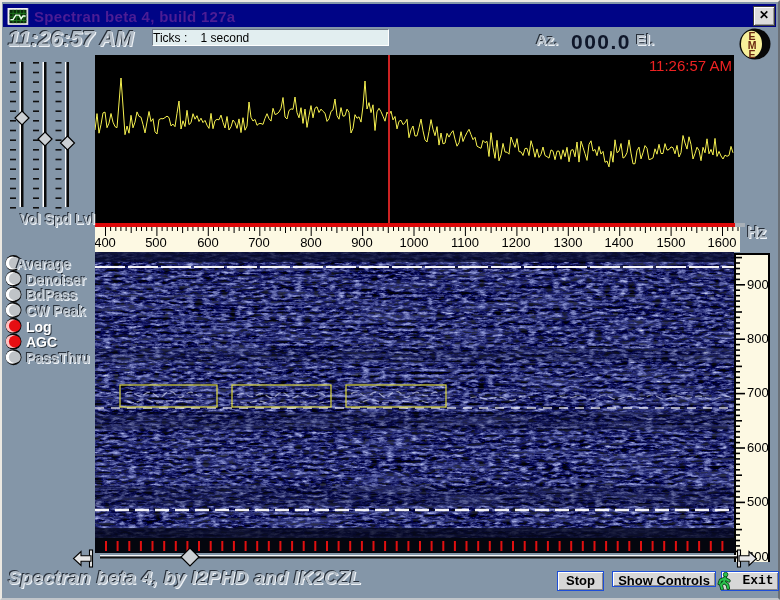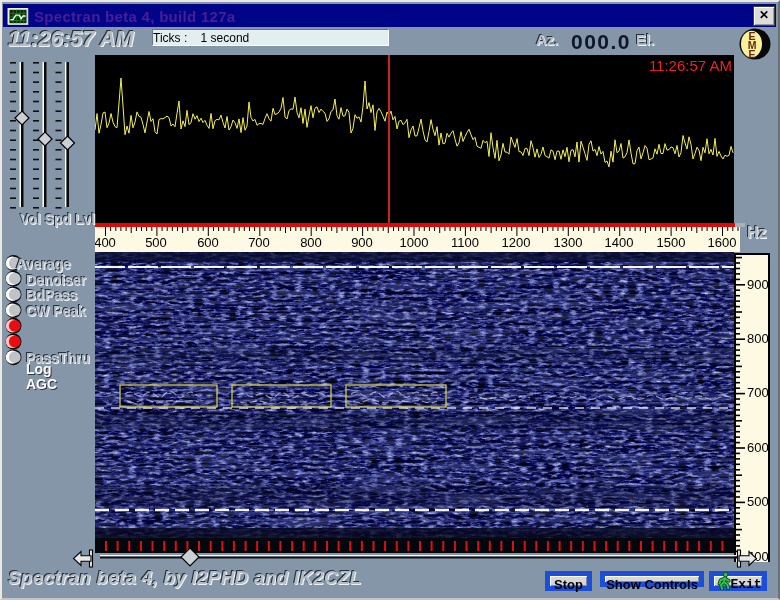--- a/index.html
+++ b/index.html
@@ -41,29 +41,29 @@
   
   #rscale{left:734px;top:253px;width:36px;height:309px;background:#fdf9e3;
     border-top:2px solid #000;border-left:2px solid #000;border-right:2px solid #000;box-sizing:border-box;}
   #hz{left:747px;top:224px;font-size:16px;font-weight:bold;}
   
   #tstrip{left:95px;top:538px;width:640px;height:15px;background:#04060e;}
   
   #bslider{left:60px;top:544px;width:710px;height:24px;}
   
   #credit{left:8px;top:567px;font-size:19px;font-weight:bold;font-style:italic;letter-spacing:0.2px;}
-  .btn{background:#d7d7d7;border:5px solid #1d4ed8;
+  .btn{background:#d7d7d7;border:1px solid #1d4ed8;
     box-shadow:inset 1px 1px 0 #fff, inset -1px -1px 0 #888;
-    font-size:13px;font-weight:bold;color:#000;text-align:center;box-sizing:border-box;}
+    font-size:13px;font-weight:bold;color:#000;text-align:center;box-sizing:border-box;margin-left:12px;}
   #stop{left:545px;top:571px;width:47px;height:20px;line-height:18px;}
   #showc{left:600px;top:571px;width:104px;height:16px;line-height:18px;}
   #exit{left:709px;top:571px;width:58px;height:20px;line-height:18px;padding-left:16px;font-family:Liberation Mono, monospace;}
   
   .ledlabel{font-size:14px;font-weight:bold;}
-  .ledon{color:#fff;text-shadow:1px 1px 0 #2e3842;margin-top:42px;}
+  .ledon{color:#fff;text-shadow:1px 1px 0 #2e3842;}
 </style>
 </head>
 <body>
 <div id="frame" class="abs"></div>
 <div id="titlebar" class="abs"></div>
 <svg class="abs" style="left:7px;top:8px" width="22" height="17" viewBox="0 0 23 19">
   <rect x="0" y="0" width="23" height="19" fill="#c8c8c8"></rect>
   <rect x="0" y="0" width="22" height="18" fill="#f0f0f0"></rect>
   <rect x="2" y="2" width="19" height="15" fill="#0a2a0a"></rect>
   <g stroke="#1e7a1e" stroke-width="1">

